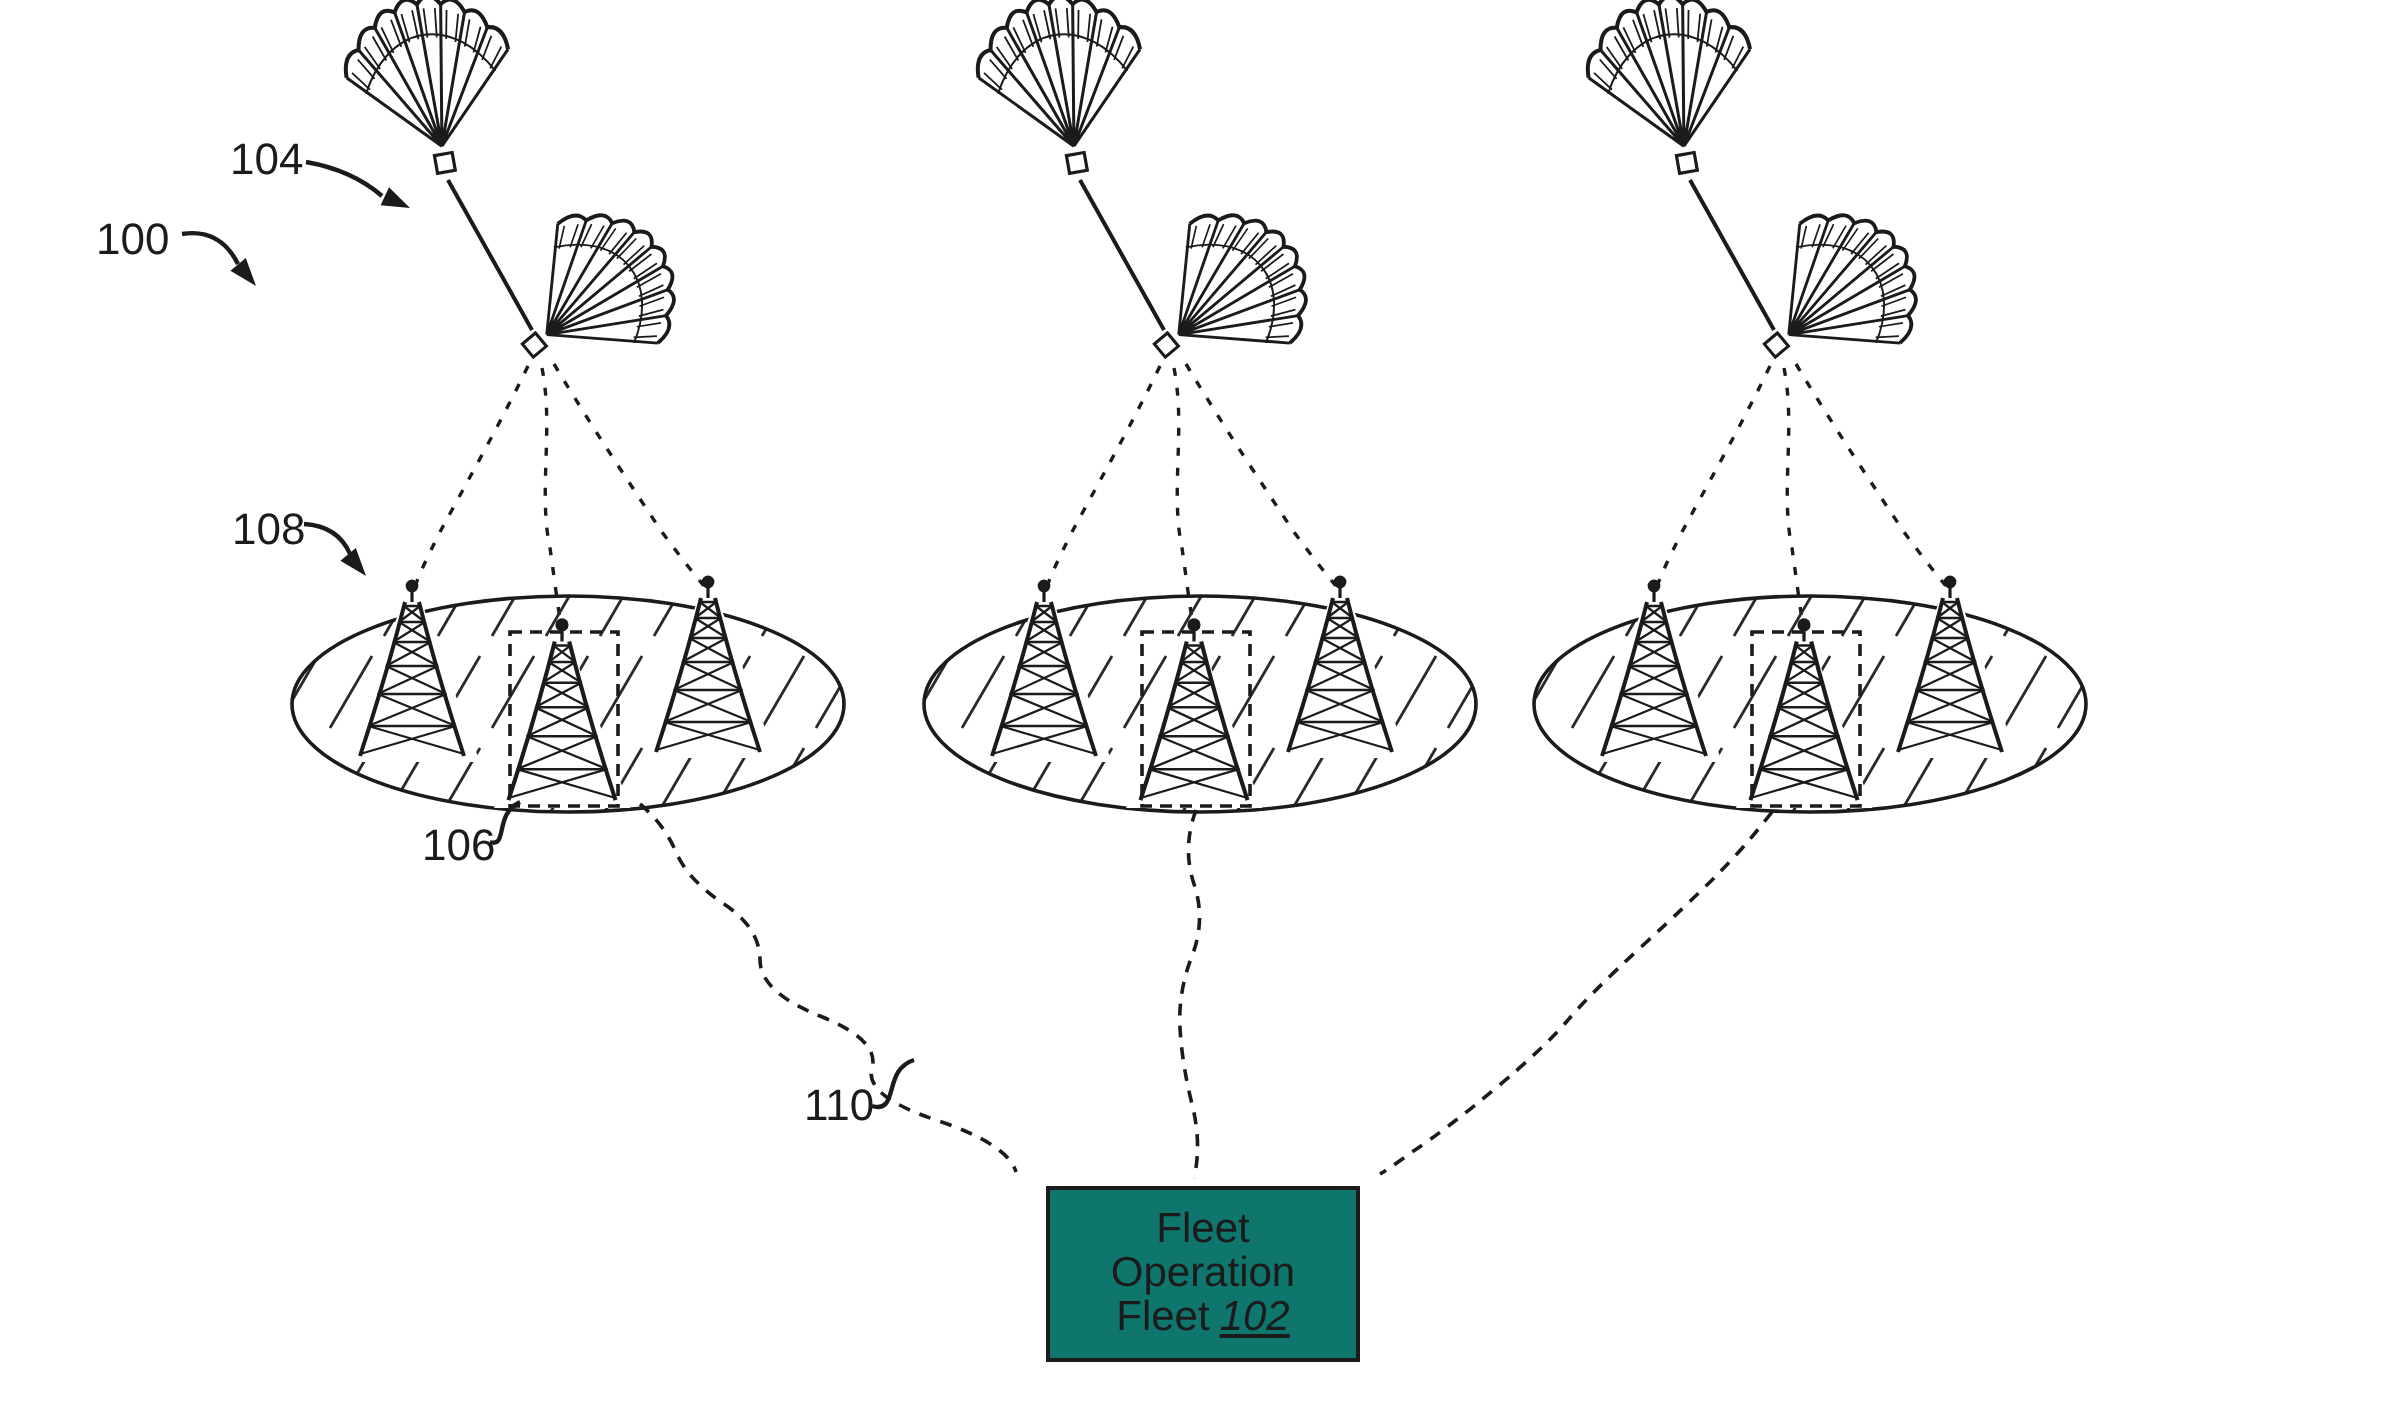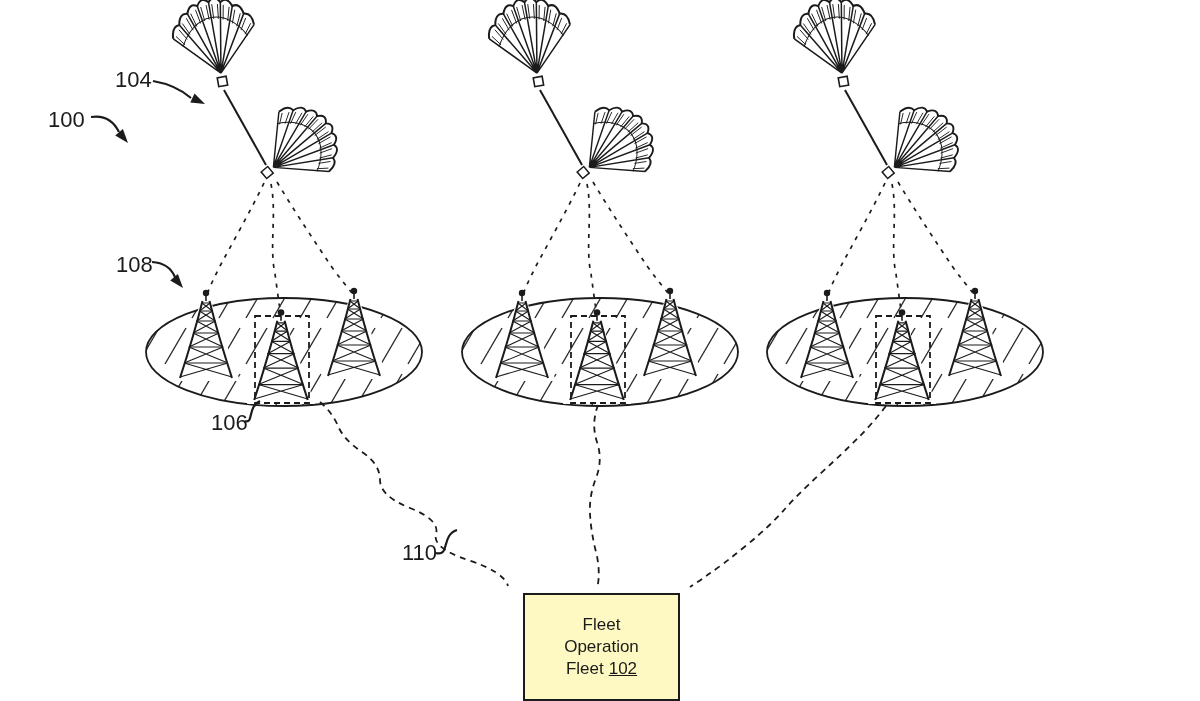--- a/index.html
+++ b/index.html
@@ -15,34 +15,35 @@
   svg text {
     font-family: "Liberation Sans", sans-serif;
     font-size: 22px;
     fill: #1b1b1b;
   }
   .fleet-box {
     position: absolute;
     left: 523px;
     top: 593px;
     width: 157px;
-    height: 108px;
+    height: 88px;
     border: 2.5px solid #1b1b1b;
     box-sizing: border-box;
     display: flex;
     flex-direction: column;
     justify-content: center;
     align-items: center;
     text-align: center;
-    font-size: 17px;
+    font-size: 21px;
     line-height: 22px;
     color: #1b1b1b;
-    background: #fef9c3;
+    background: #0f766e;
   }
   .fleet-box .ref-num {
+    font-style: italic;
     text-decoration: underline;
     margin-left: 5px;
   }
 </style>
 </head>
 <body>
 
 <div class="stage">
 
   <svg width="1200" height="701" viewBox="0 0 1200 701">

